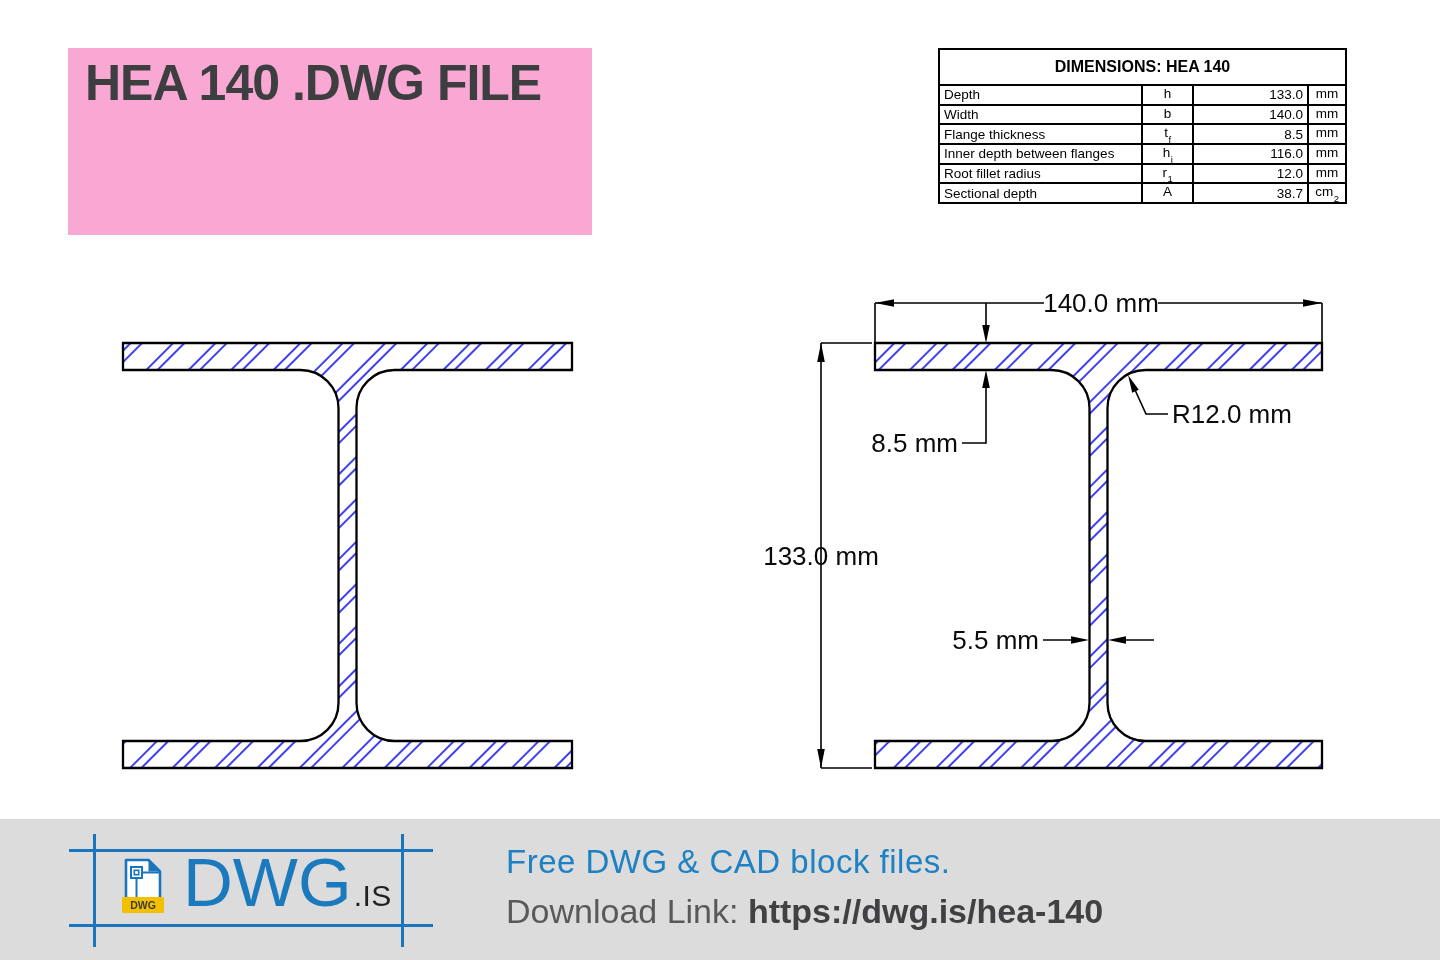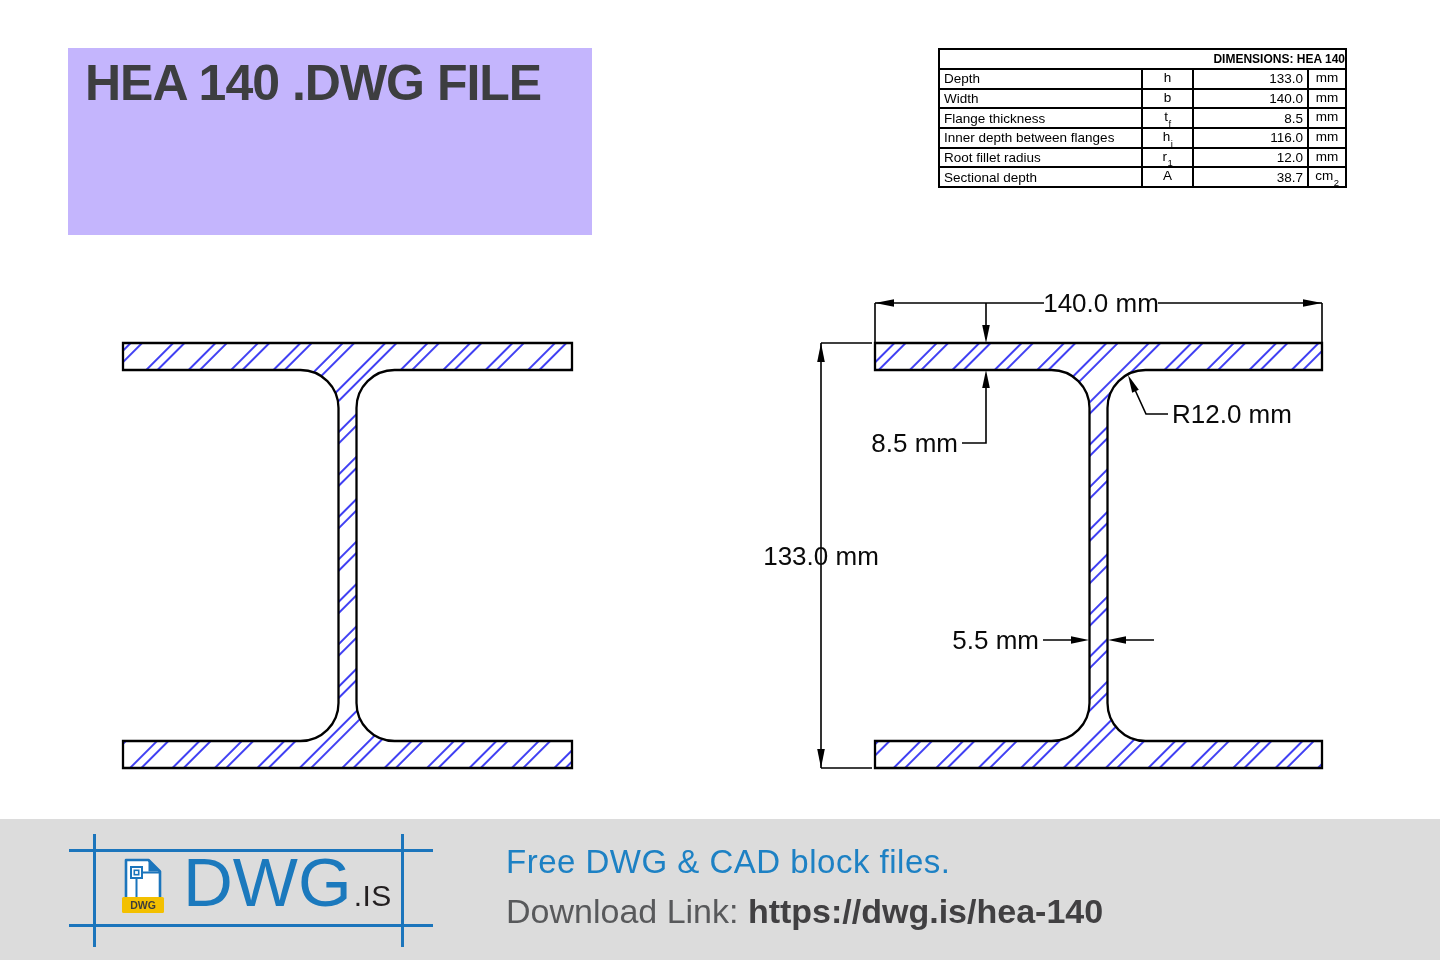--- a/index.html
+++ b/index.html
@@ -3,35 +3,35 @@
 <meta charset="utf-8">
 <style>
   * { box-sizing: border-box; }
   html,body { margin:0; padding:0; background:#fff; }
   .page {
     position:relative; width:1440px; height:960px; background:#ffffff;
     font-family:"Liberation Sans", sans-serif; overflow:hidden;
   }
 
   
-  .title-box { position:absolute; left:68px; top:48px; width:524px; height:187px; background:#c4b5fd; }
+  .title-box { position:absolute; left:68px; top:48px; width:524px; height:187px; background:#f9a8d4; }
   .title-box h1 {
     position:absolute; left:17px; top:6px; margin:0;
     font-size:50px; line-height:58px; font-weight:700; letter-spacing:-1px; color:#3d3e40;
     white-space:nowrap;
   }
   .title-info { position:absolute; left:18px; top:84px; font-size:23px; line-height:33px; font-weight:700; letter-spacing:0.3px; color:#3d3e40; }
   .title-info .lbl { margin-right:10px; }
 
   
   .spec-table { position:absolute; left:938px; top:48px; }
   .spec-table table { border-collapse:separate; border-spacing:0; border:1px solid #000; width:407px; table-layout:fixed; }
   .spec-table th {
-    border:1px solid #000; font-size:12px; font-weight:700; color:#000;
-    height:20px; padding:0; text-align:right; white-space:nowrap;
+    border:1px solid #000; font-size:16px; font-weight:700; color:#000;
+    height:20px; padding:8px; text-align:center; white-space:nowrap;
   }
   .spec-table td {
     border:1px solid #000; font-size:13.5px; color:#000; height:16px;
     padding:0 4px; white-space:nowrap; overflow:hidden;
   }
   .spec-table td.prop { text-align:left; }
   .spec-table td.sym  { text-align:center; }
   .spec-table td.val  { text-align:right; }
   .spec-table td.unit { text-align:center; padding:0 2px; }
   .spec-table sub { font-size:9.5px; position:relative; top:2px; left:0.5px; }

